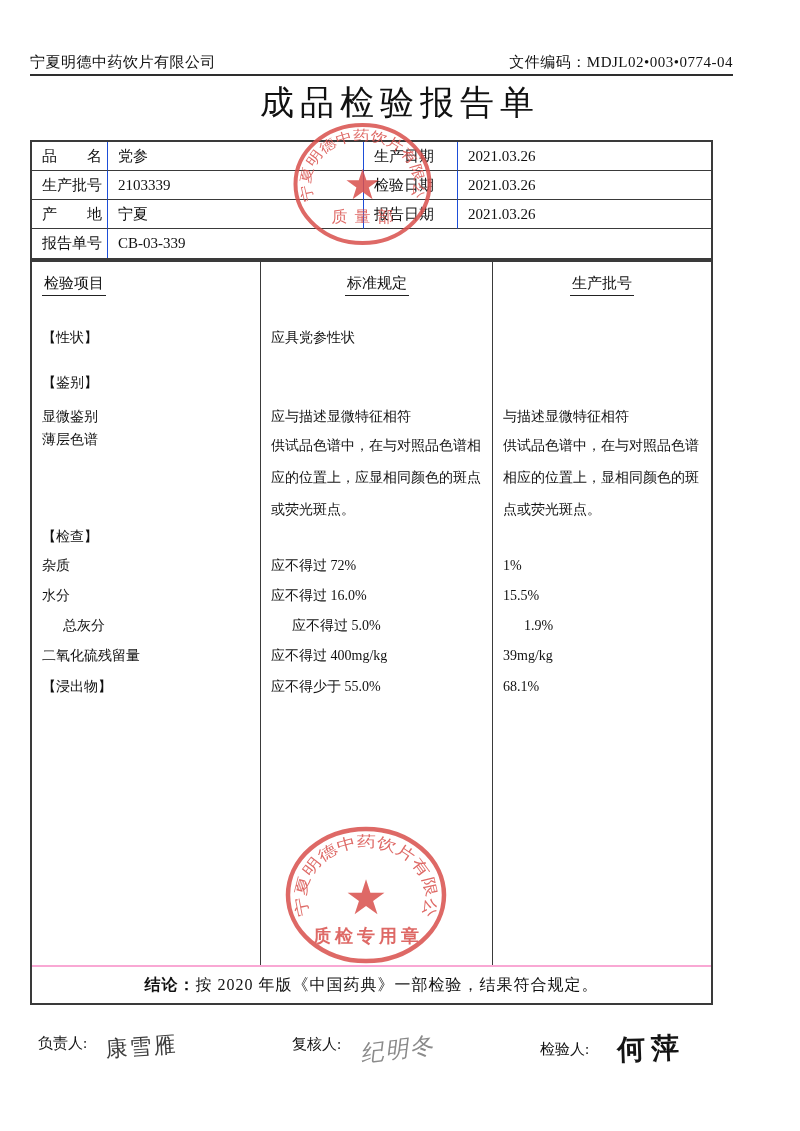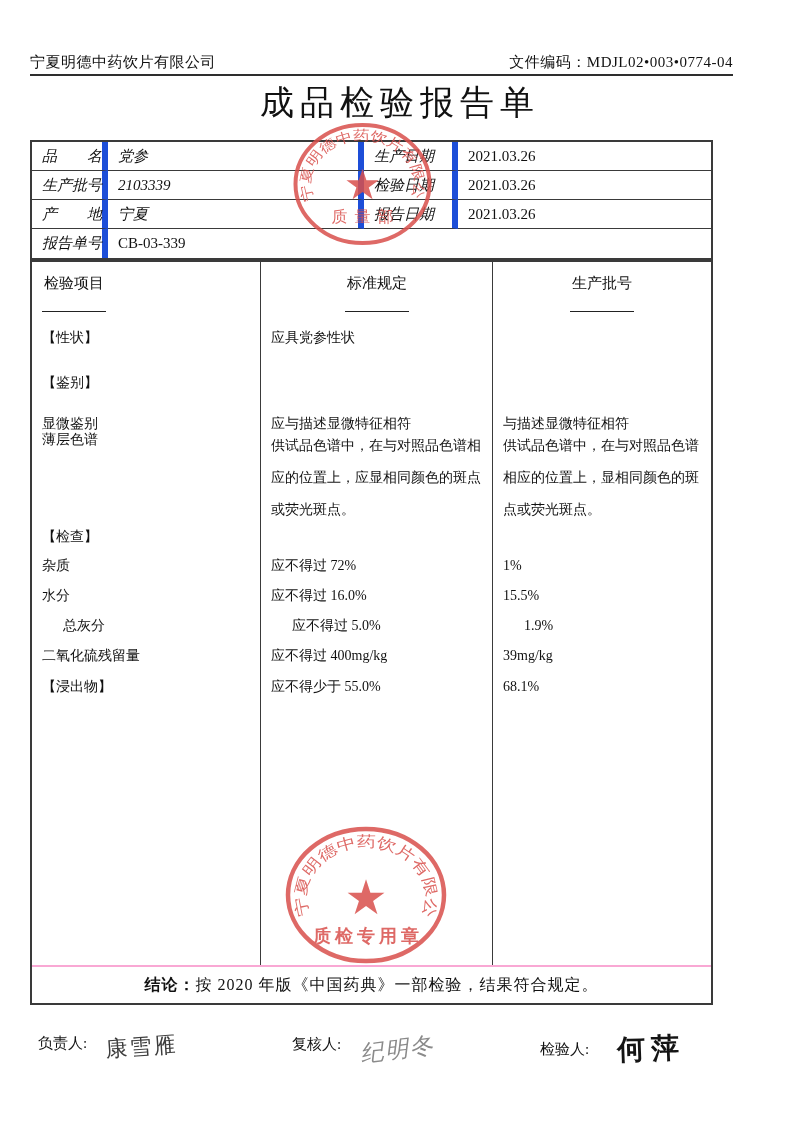--- a/index.html
+++ b/index.html
@@ -24,42 +24,42 @@
     text-align:center;font-size:34px;font-weight:normal;letter-spacing:6px;
   }
   
   .info-table{
     position:absolute;left:30px;top:140px;width:683px;height:120px;
     border:2px solid #3a3a3a;box-sizing:border-box;
     display:grid;grid-template-columns:76px 256px 94px 1fr;grid-auto-rows:29px;
     font-size:15px;
   }
   .ic{display:flex;align-items:center;padding-left:10px;box-sizing:border-box;white-space:pre;}
-  .ic.br{border-right:6px solid #1d4ed8;font-style:italic;}
+  .ic.br{border-right:1px solid #1d4ed8;}
   .ic.bb{border-bottom:1px solid #3a3a3a;}
   .ic.span3{grid-column:2/5;}
   
   .main-table{
     position:absolute;left:30px;top:260px;width:683px;height:745px;
     border:2px solid #3a3a3a;box-sizing:border-box;font-size:14px;
   }
   .vline{position:absolute;top:0;width:1px;height:703px;background:#3a3a3a;}
   .vline.v1{left:228px;}
   .vline.v2{left:460px;}
   .mt-head{position:absolute;top:12px;left:0;width:100%;display:flex;font-size:15px;}
   .mh1{width:229px;padding-left:10px;box-sizing:border-box;}
   .mh2{width:232px;text-align:center;}
   .mh3{flex:1;text-align:center;}
-  .uline{display:inline-block;border-bottom:1px solid #222;padding:0 2px 18px 2px;}
+  .uline{display:inline-block;border-bottom:1px solid #222;padding:0 2px 2px 2px;}
   .mrow{position:absolute;left:0;width:100%;display:flex;line-height:20px;}
   .mc1{width:229px;padding-left:10px;box-sizing:border-box;}
   .mc2{width:232px;padding-left:10px;box-sizing:border-box;}
   .mc3{flex:1;padding-left:10px;box-sizing:border-box;}
   .mrow.para{line-height:32px;}
-  .r0{top:66px;}.r1{top:111px;}.r2{top:152px;}.r3{top:168px;}
+  .r0{top:66px;}.r1{top:111px;}.r2{top:145px;}.r3{top:168px;}
   .r4{top:265px;}.r5{top:294px;}.r6{top:324px;}.r7{top:354px;padding-left:21px;}
   .r8{top:384px;}.r9{top:415px;}
   .conclusion{
     position:absolute;left:0;top:703px;width:100%;height:38px;
     border-top:2px solid #f9a8d4;box-sizing:border-box;
     display:flex;align-items:center;justify-content:center;
     font-size:16px;letter-spacing:1px;
   }
   .conclusion .lab{font-weight:bold;}
   

